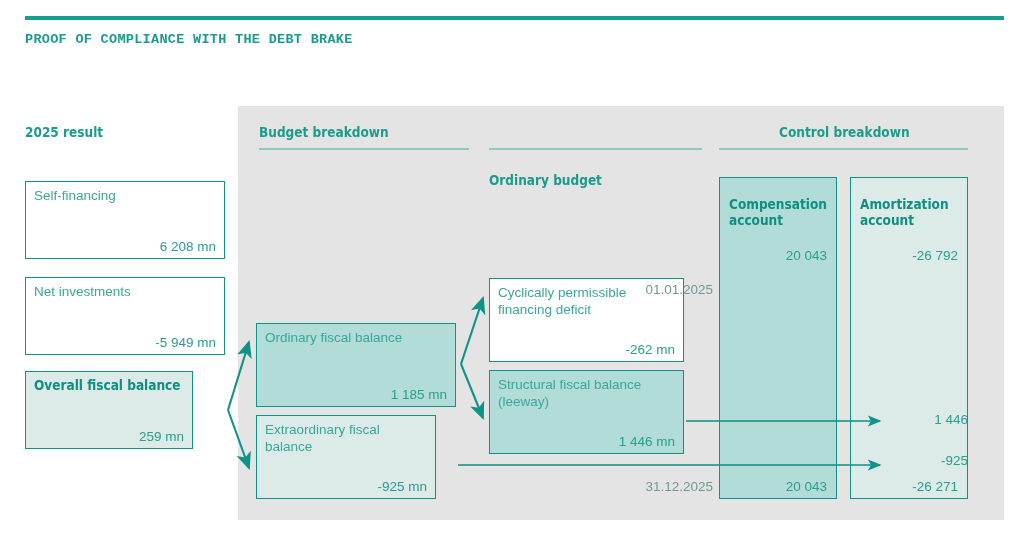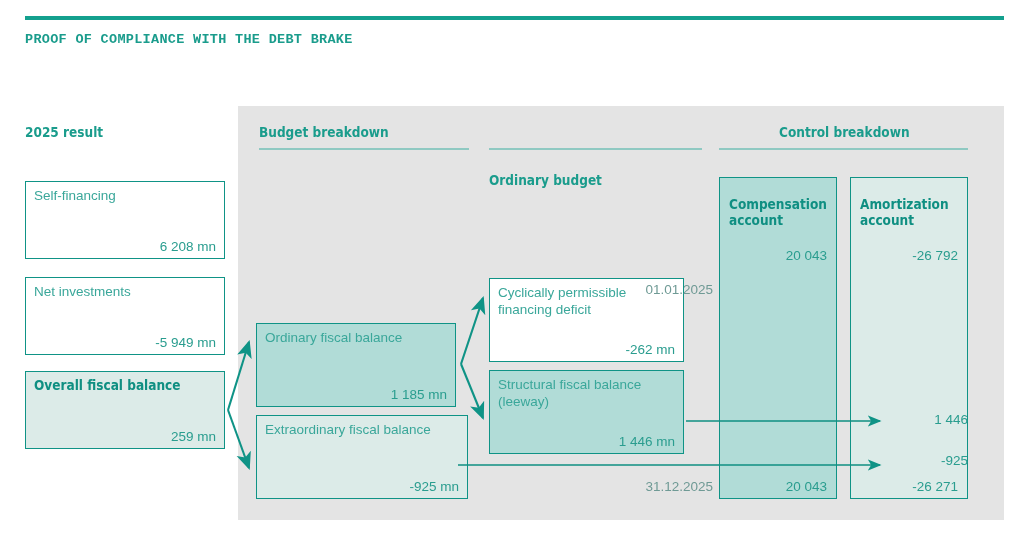--- a/index.html
+++ b/index.html
@@ -82,25 +82,25 @@
     white-space:nowrap;
   }
 
   .fill-white{background:#ffffff;}
   .fill-light{background:#dcebe8;}
   .fill-mid{background:#b1dcd7;}
 
   
   #box-self-financing{left:25px;top:181px;width:200px;height:78px;}
   #box-net-investments{left:25px;top:277px;width:200px;height:78px;}
-  #box-overall-balance{left:25px;top:371px;width:200px;height:78px;}
+  #box-overall-balance{left:25px;top:371px;width:168px;height:78px;}
 
   
   #box-ordinary-balance{left:256px;top:323px;width:200px;height:84px;}
-  #box-extraordinary-balance{left:256px;top:415px;width:212px;height:84px;}
+  #box-extraordinary-balance{left:256px;top:415px;width:180px;height:84px;}
 
   
   #box-cyclical-deficit{left:489px;top:278px;width:195px;height:84px;padding-left:7px;}
   #box-structural-balance{left:489px;top:370px;width:195px;height:84px;}
 
   
   #box-compensation-account{left:719px;top:177px;width:118px;height:322px;}
   #box-amortization-account{left:850px;top:177px;width:118px;height:322px;}
 
   .acct-title{

